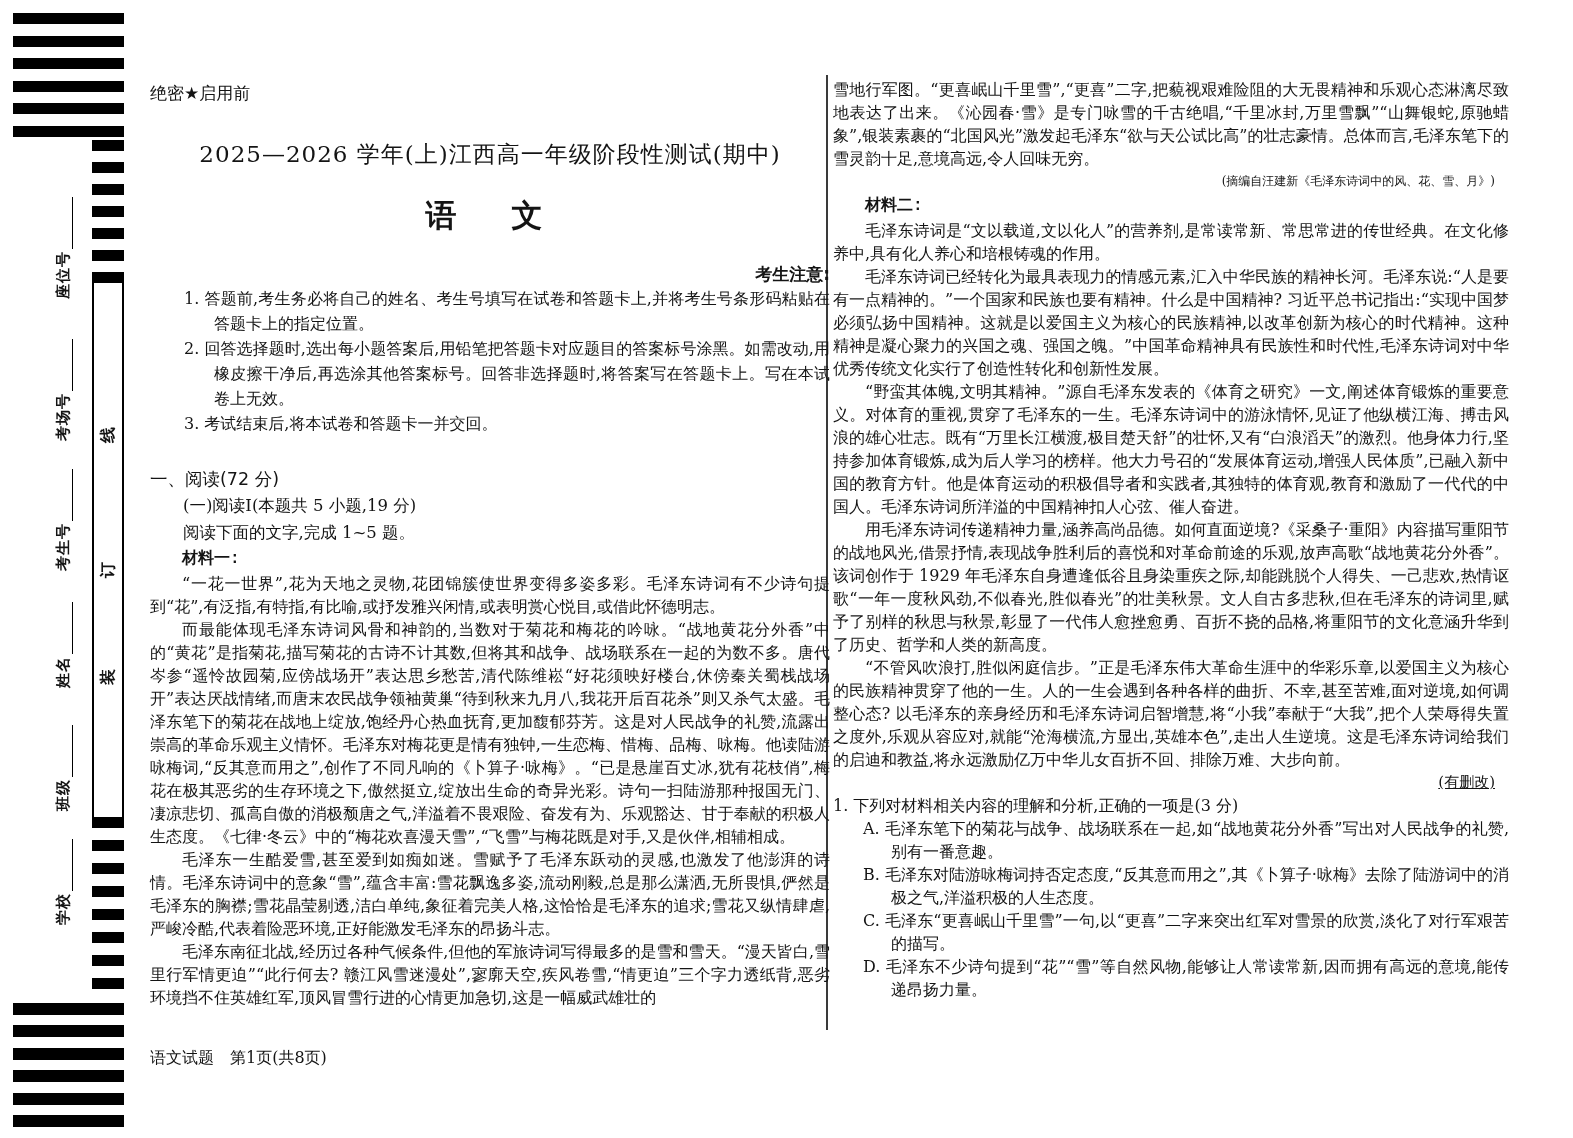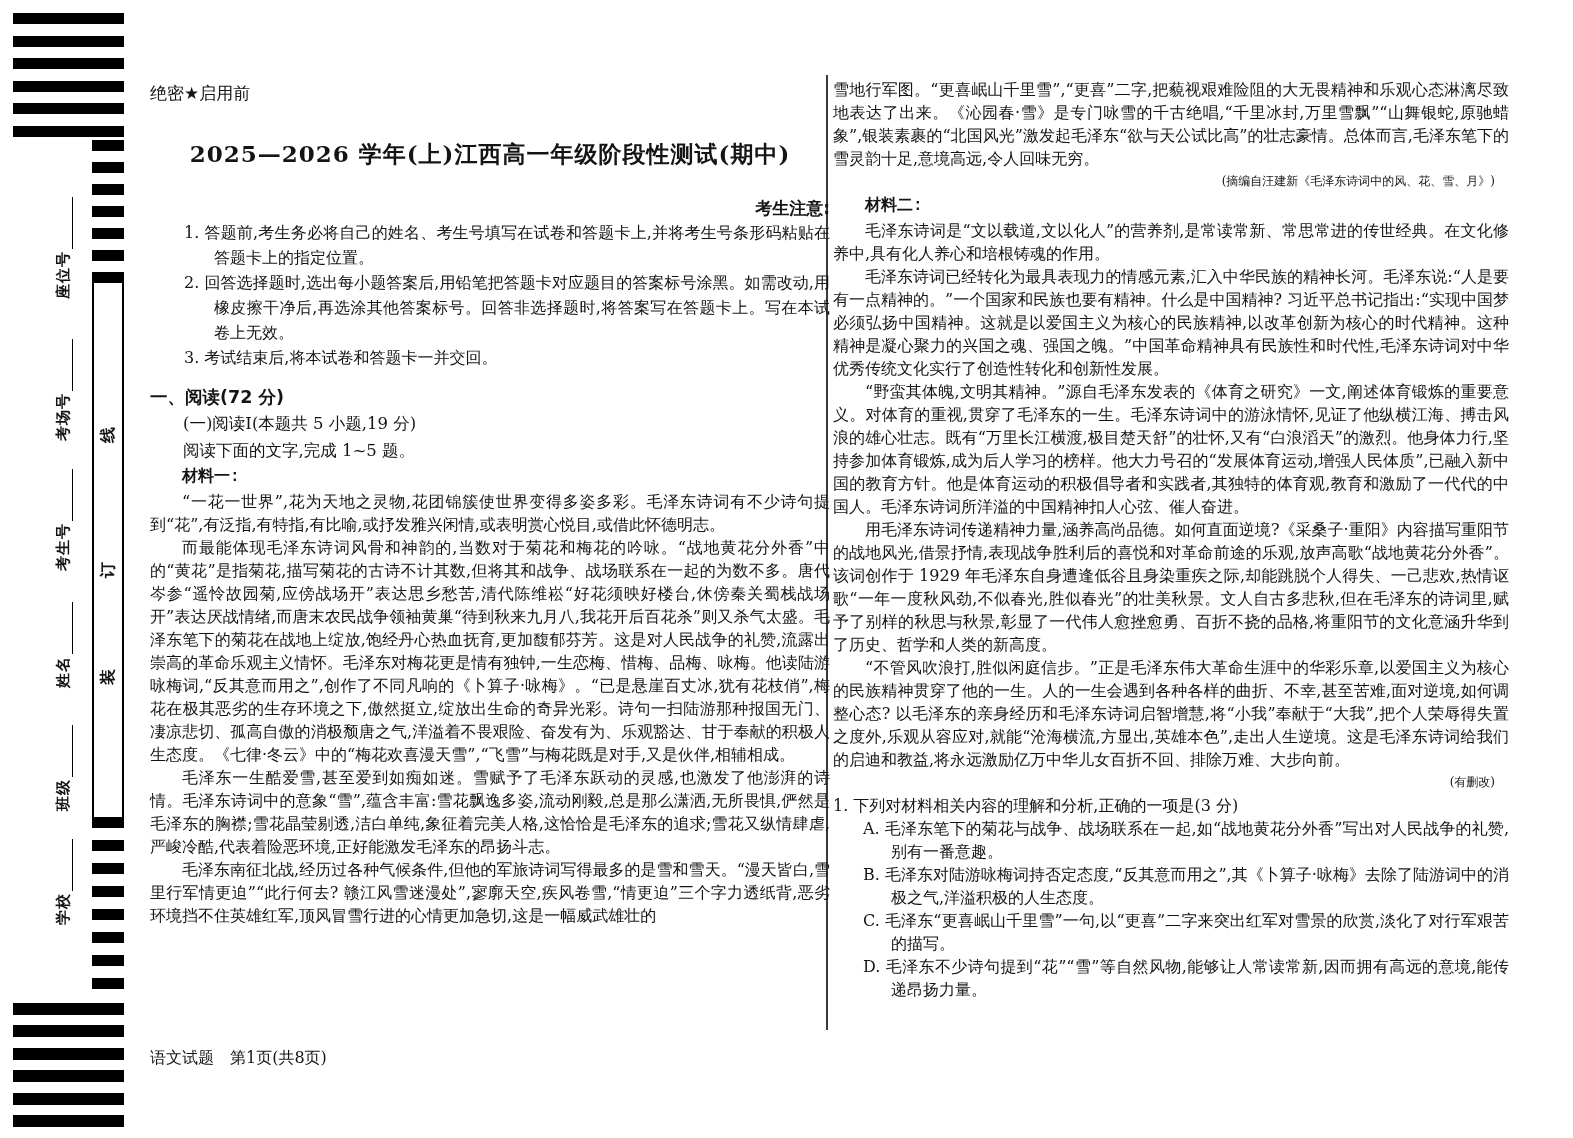--- a/index.html
+++ b/index.html
@@ -49,31 +49,31 @@
   
   .page-divider { position:absolute; left:826px; top:75px; width:2px; height:955px; background:#3a3a3a; }
   
   .page { position:absolute; top:78px; }
   .page-1 { left:150px; width:680px; }
   .page-2 { left:833px; width:676px; }
   .classification {
     margin-top:4px; font-family:"DejaVu Sans","Liberation Sans",sans-serif;
     font-weight:normal; font-size:17px;
   }
-  .title { margin-top:34px; text-align:center; font-size:23px; font-weight:bold; letter-spacing:1px; }
+  .title { margin-top:34px; text-align:center; font-size:23px; font-weight:normal; letter-spacing:1px; }
   .subject { margin-top:24px; text-align:center; font-size:31px; font-weight:bold; letter-spacing:12px; line-height:42px; }
   .notice-head { margin-top:26px; font-family:"DejaVu Sans","Liberation Sans",sans-serif; font-weight:bold; font-size:17px; line-height:24px;text-align:right; }
   .notice-item { font-size:16px; line-height:25px; text-align:justify; padding-left:64px; text-indent:-30px; }
-  .sec-head { margin-top:14px; font-family:"DejaVu Sans","Liberation Sans",sans-serif; font-weight:bold; font-size:17.5px; line-height:26px; }
+  .sec-head { margin-top:30px; font-family:"DejaVu Sans","Liberation Sans",sans-serif; font-weight:normal; font-size:17.5px; line-height:26px; }
   .body-line { font-size:16.5px; line-height:27px; text-indent:2em; }
   .mat-label { font-family:Liberation Mono, monospace; font-weight:bold; font-size:16px; line-height:26px; text-indent:2em; }
   .para { margin:0; font-size:16px; line-height:23px; text-align:justify; text-indent:2em; }
   .para.no-indent { text-indent:0; }
   .attribution { font-size:12px; line-height:23px; text-align:right; padding-right:14px; }
-  .del-note { font-size:12px; line-height:23px; text-align:right; padding-right:14px; }
+  .del-note { font-size:15px; line-height:23px; text-align:right; padding-right:14px;text-decoration:underline; }
   .q-stem { font-size:16px; line-height:23px; }
   .q-option { font-size:16px; line-height:23px; text-align:justify; padding-left:58px; text-indent:-28px; }
   .footer { position:absolute; font-size:16px; text-align:left; }
   .footer-1 { left:150px; width:680px; top:1048px; }
   .footer-2 { left:855px; width:676px; top:1052px; }
 </style>
 </head>
 <body>
 
 <div class="sheet">
@@ -110,20 +110,21 @@
   <div class="vfield vf-6">
       <span>学校</span>
       <span class="blank"></span>
     </div>
 
   <div class="page-divider"></div>
 
   <div class="page page-1">
     <div class="classification">绝密★启用前</div>
     <div class="title">2025—2026 学年(上)江西高一年级阶段性测试(期中)</div>
+    <div class="subject">语　文</div>
 
     <div class="notice-head">考生注意:</div>
     <div class="notice-item">1. 答题前,考生务必将自己的姓名、考生号填写在试卷和答题卡上,并将考生号条形码粘贴在答题卡上的指定位置。</div>
     <div class="notice-item">2. 回答选择题时,选出每小题答案后,用铅笔把答题卡对应题目的答案标号涂黑。如需改动,用橡皮擦干净后,再选涂其他答案标号。回答非选择题时,将答案写在答题卡上。写在本试卷上无效。</div>
     <div class="notice-item">3. 考试结束后,将本试卷和答题卡一并交回。</div>
 
     <div class="sec-head">一、阅读(72 分)</div>
     <div class="body-line">(一)阅读Ⅰ(本题共 5 小题,19 分)</div>
     <div class="body-line">阅读下面的文字,完成 1~5 题。</div>
     <div class="mat-label">材料一:</div>

